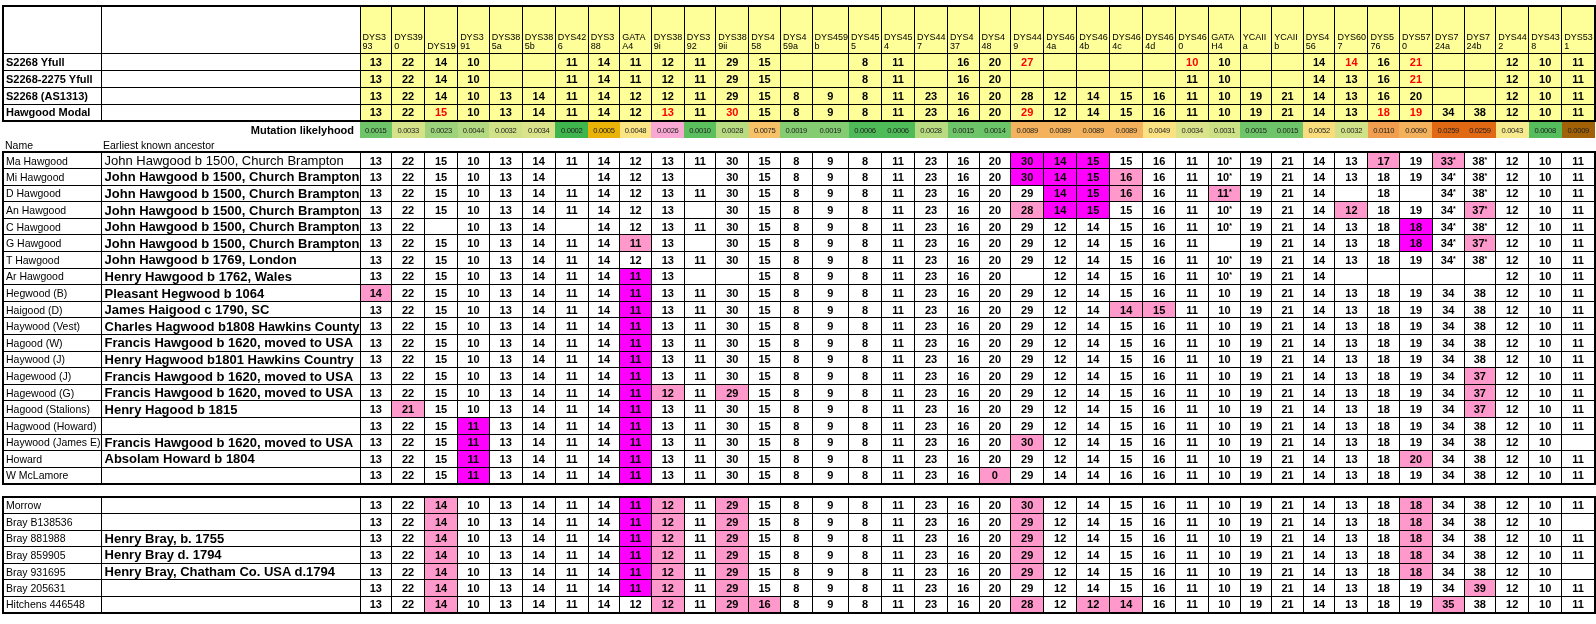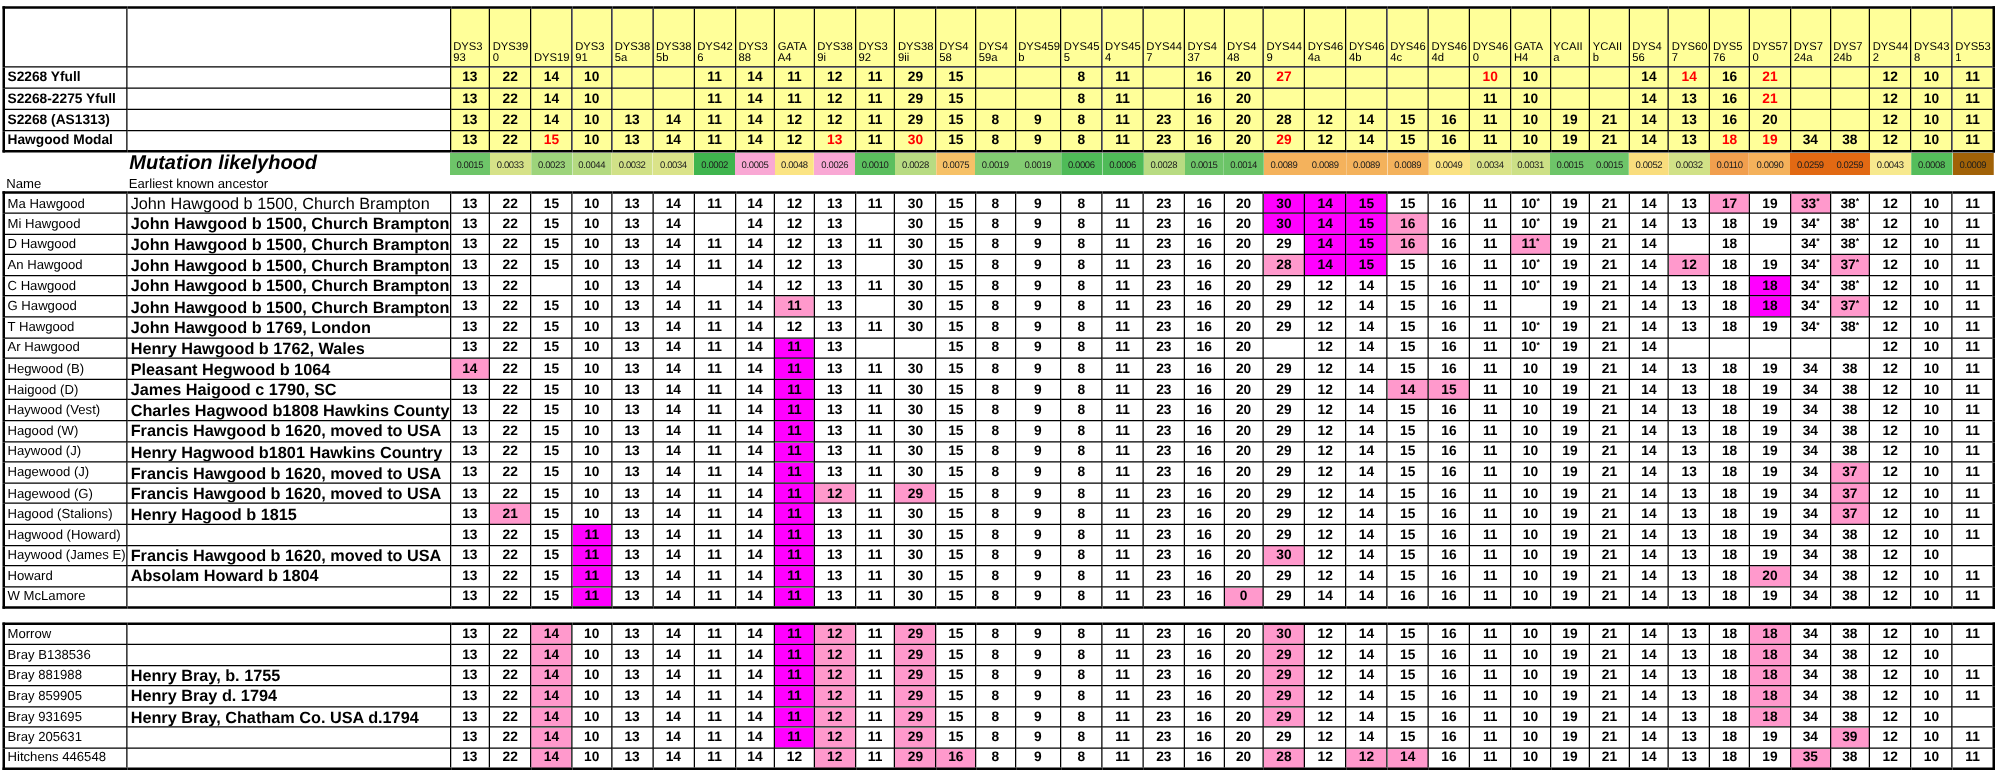--- a/index.html
+++ b/index.html
@@ -8,21 +8,21 @@
   table{border-collapse:collapse;table-layout:fixed;}
   td{padding:0;overflow:hidden;}
   .b{border:1px solid #000;background:#fff;}
   .bt2{border-top-width:2px;}.bb2{border-bottom-width:2px;}.bl2{border-left-width:2px;}.br2{border-right-width:2px;}
   .hrow{height:47px;}
   .colhead{background:#FFFF99;font-size:9px;line-height:9.5px;vertical-align:bottom;text-align:left;padding:1px 0 1px 2px;white-space:pre-line;}
   .refrow{height:17px;margin-left:11px;}
   .reflabel{font-weight:bold;font-size:11px;padding-left:2px;white-space:nowrap;}
   .refcell{background:#FFFF99;font-weight:bold;font-size:11px;text-align:center;}
   .mutrow{height:17px;}
-  .mutlabel{font-weight:bold;font-size:16px;text-align:center;padding-right:6px;white-space:nowrap;font-style:italic;}
+  .mutlabel{font-weight:bold;font-size:11px;text-align:right;padding-right:6px;white-space:nowrap;}
   .mutcell{font-size:7.6px;text-align:center;color:#1d1d1d;letter-spacing:-0.3px;}
   .nh{height:14px;}
   .nh td{font-size:10.5px;padding-left:2px;}
   .datarow{height:16.6px;}
   .name{font-size:10.5px;padding-left:2px;white-space:nowrap;}
   .anc{font-size:13px;font-weight:bold;padding-left:3px;white-space:nowrap;}
   .anc.reg{font-weight:normal;}
   .cell{font-size:11px;font-weight:bold;text-align:center;}
   .m{background:#FF00FF !important;}
   .p{background:#FF99CC !important;}
@@ -328,21 +328,21 @@
         </tr>
         <tr class="mutrow">
           <td class="mutlabel" colspan="2">Mutation likelyhood</td>
           <td class="mutcell" style="background: rgb(110, 197, 105);">0.0015</td>
           <td class="mutcell" style="background: rgb(214, 226, 136);">0.0033</td>
           <td class="mutcell" style="background: rgb(157, 212, 123);">0.0023</td>
           <td class="mutcell" style="background: rgb(180, 218, 129);">0.0044</td>
           <td class="mutcell" style="background: rgb(209, 225, 135);">0.0032</td>
           <td class="mutcell" style="background: rgb(218, 227, 137);">0.0034</td>
           <td class="mutcell" style="background: rgb(63, 181, 78);">0.0002</td>
-          <td class="mutcell" style="background: #f9a8d4;">0.0005</td>
+          <td class="mutcell" style="background: #eab308;">0.0005</td>
           <td class="mutcell" style="background: rgb(251, 228, 132);">0.0048</td>
           <td class="mutcell" style="background: #f9a8d4;">0.0026</td>
           <td class="mutcell" style="background: rgb(91, 191, 94);">0.0010</td>
           <td class="mutcell" style="background: rgb(184, 219, 130);">0.0028</td>
           <td class="mutcell" style="background: rgb(246, 193, 103);">0.0075</td>
           <td class="mutcell" style="background: rgb(131, 204, 114);">0.0019</td>
           <td class="mutcell" style="background: rgb(131, 204, 114);">0.0019</td>
           <td class="mutcell" style="background: rgb(79, 187, 88);">0.0006</td>
           <td class="mutcell" style="background: rgb(79, 187, 88);">0.0006</td>
           <td class="mutcell" style="background: rgb(184, 219, 130);">0.0028</td>

